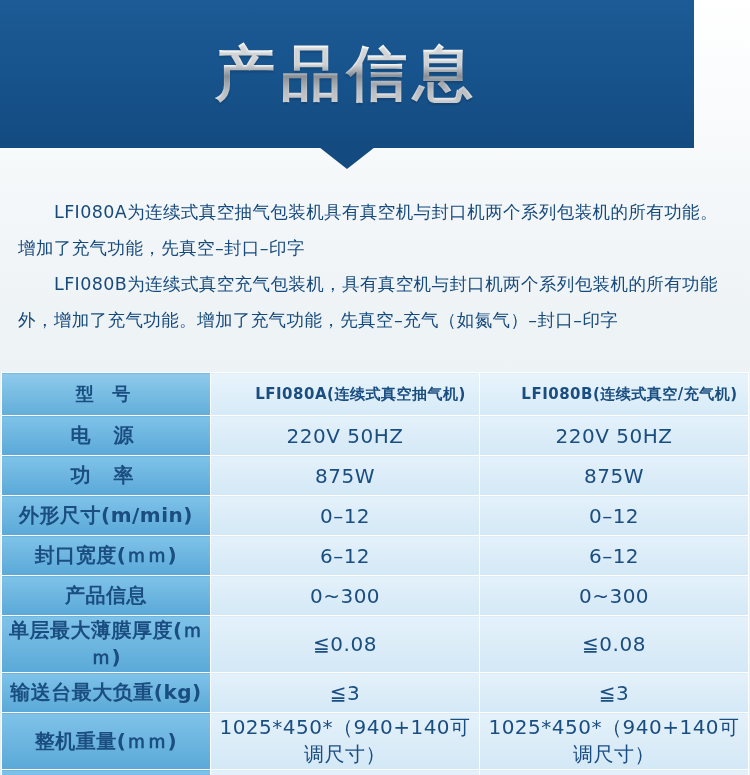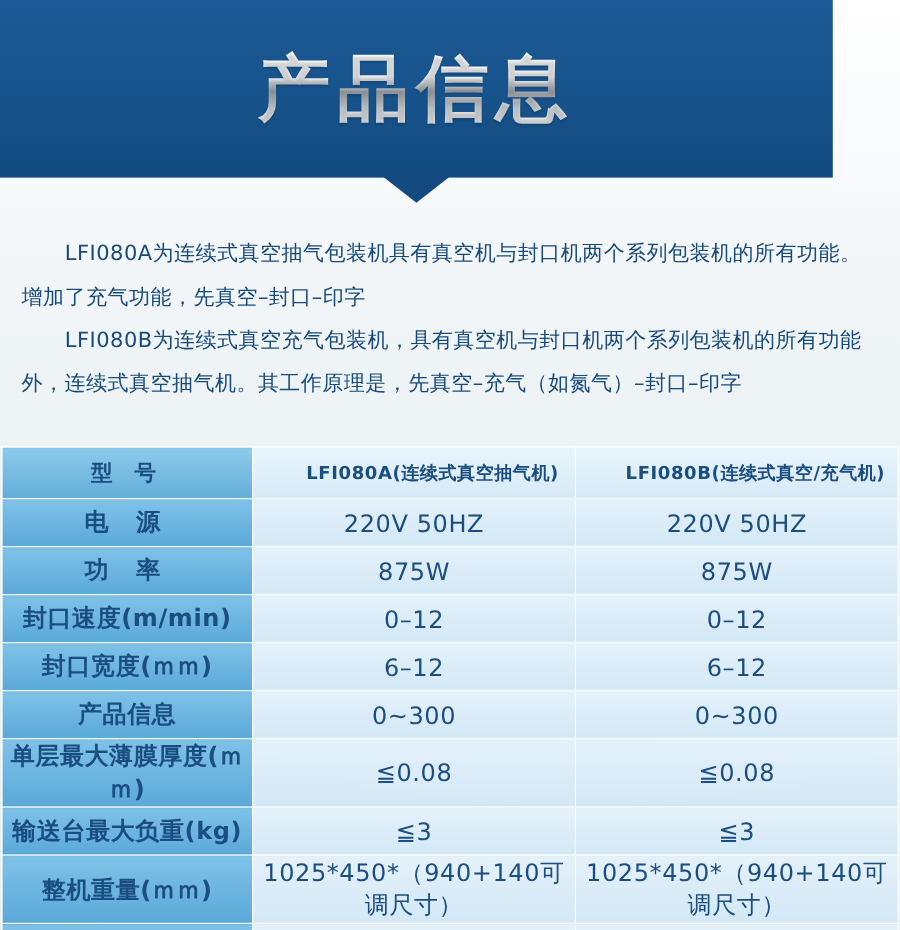--- a/index.html
+++ b/index.html
@@ -120,21 +120,21 @@
 
 <div class="page">
 
   <div class="banner">
     <div class="banner-title">产品信息</div>
     <div class="banner-arrow"></div>
   </div>
 
   <div class="desc">
     <p>LFI080A为连续式真空抽气包装机具有真空机与封口机两个系列包装机的所有功能。增加了充气功能，先真空–封口–印字</p>
-    <p>LFI080B为连续式真空充气包装机，具有真空机与封口机两个系列包装机的所有功能外，连续式真空抽气机。其工作原理是，先真空–充气（如氮气）–封口–印字</p>
+    <p>LFI080B为连续式真空充气包装机，具有真空机与封口机两个系列包装机的所有功能外，增加了充气功能。增加了充气功能，先真空–充气（如氮气）–封口–印字</p>
   </div>
 
   <div class="spec-wrap">
     <table class="spec">
       <tbody>
         <tr class="head">
           <td class="label">型 号</td>
           <td class="val">LFI080A(连续式真空抽气机)</td>
           <td class="val">LFI080B(连续式真空/充气机)</td>
         </tr>
@@ -143,21 +143,21 @@
           <td class="label wide-sp">电 源</td>
           <td class="val">220V 50HZ</td>
           <td class="val">220V 50HZ</td>
         </tr>
         <tr>
           <td class="label wide-sp">功 率</td>
           <td class="val">875W</td>
           <td class="val">875W</td>
         </tr>
         <tr>
-          <td class="label">封口速度(m/min)</td>
+          <td class="label">外形尺寸(m/min)</td>
           <td class="val">0–12</td>
           <td class="val">0–12</td>
         </tr>
         <tr>
           <td class="label">封口宽度(ｍｍ)</td>
           <td class="val">6–12</td>
           <td class="val">6–12</td>
         </tr>
         <tr>
           <td class="label">产品信息</td>

